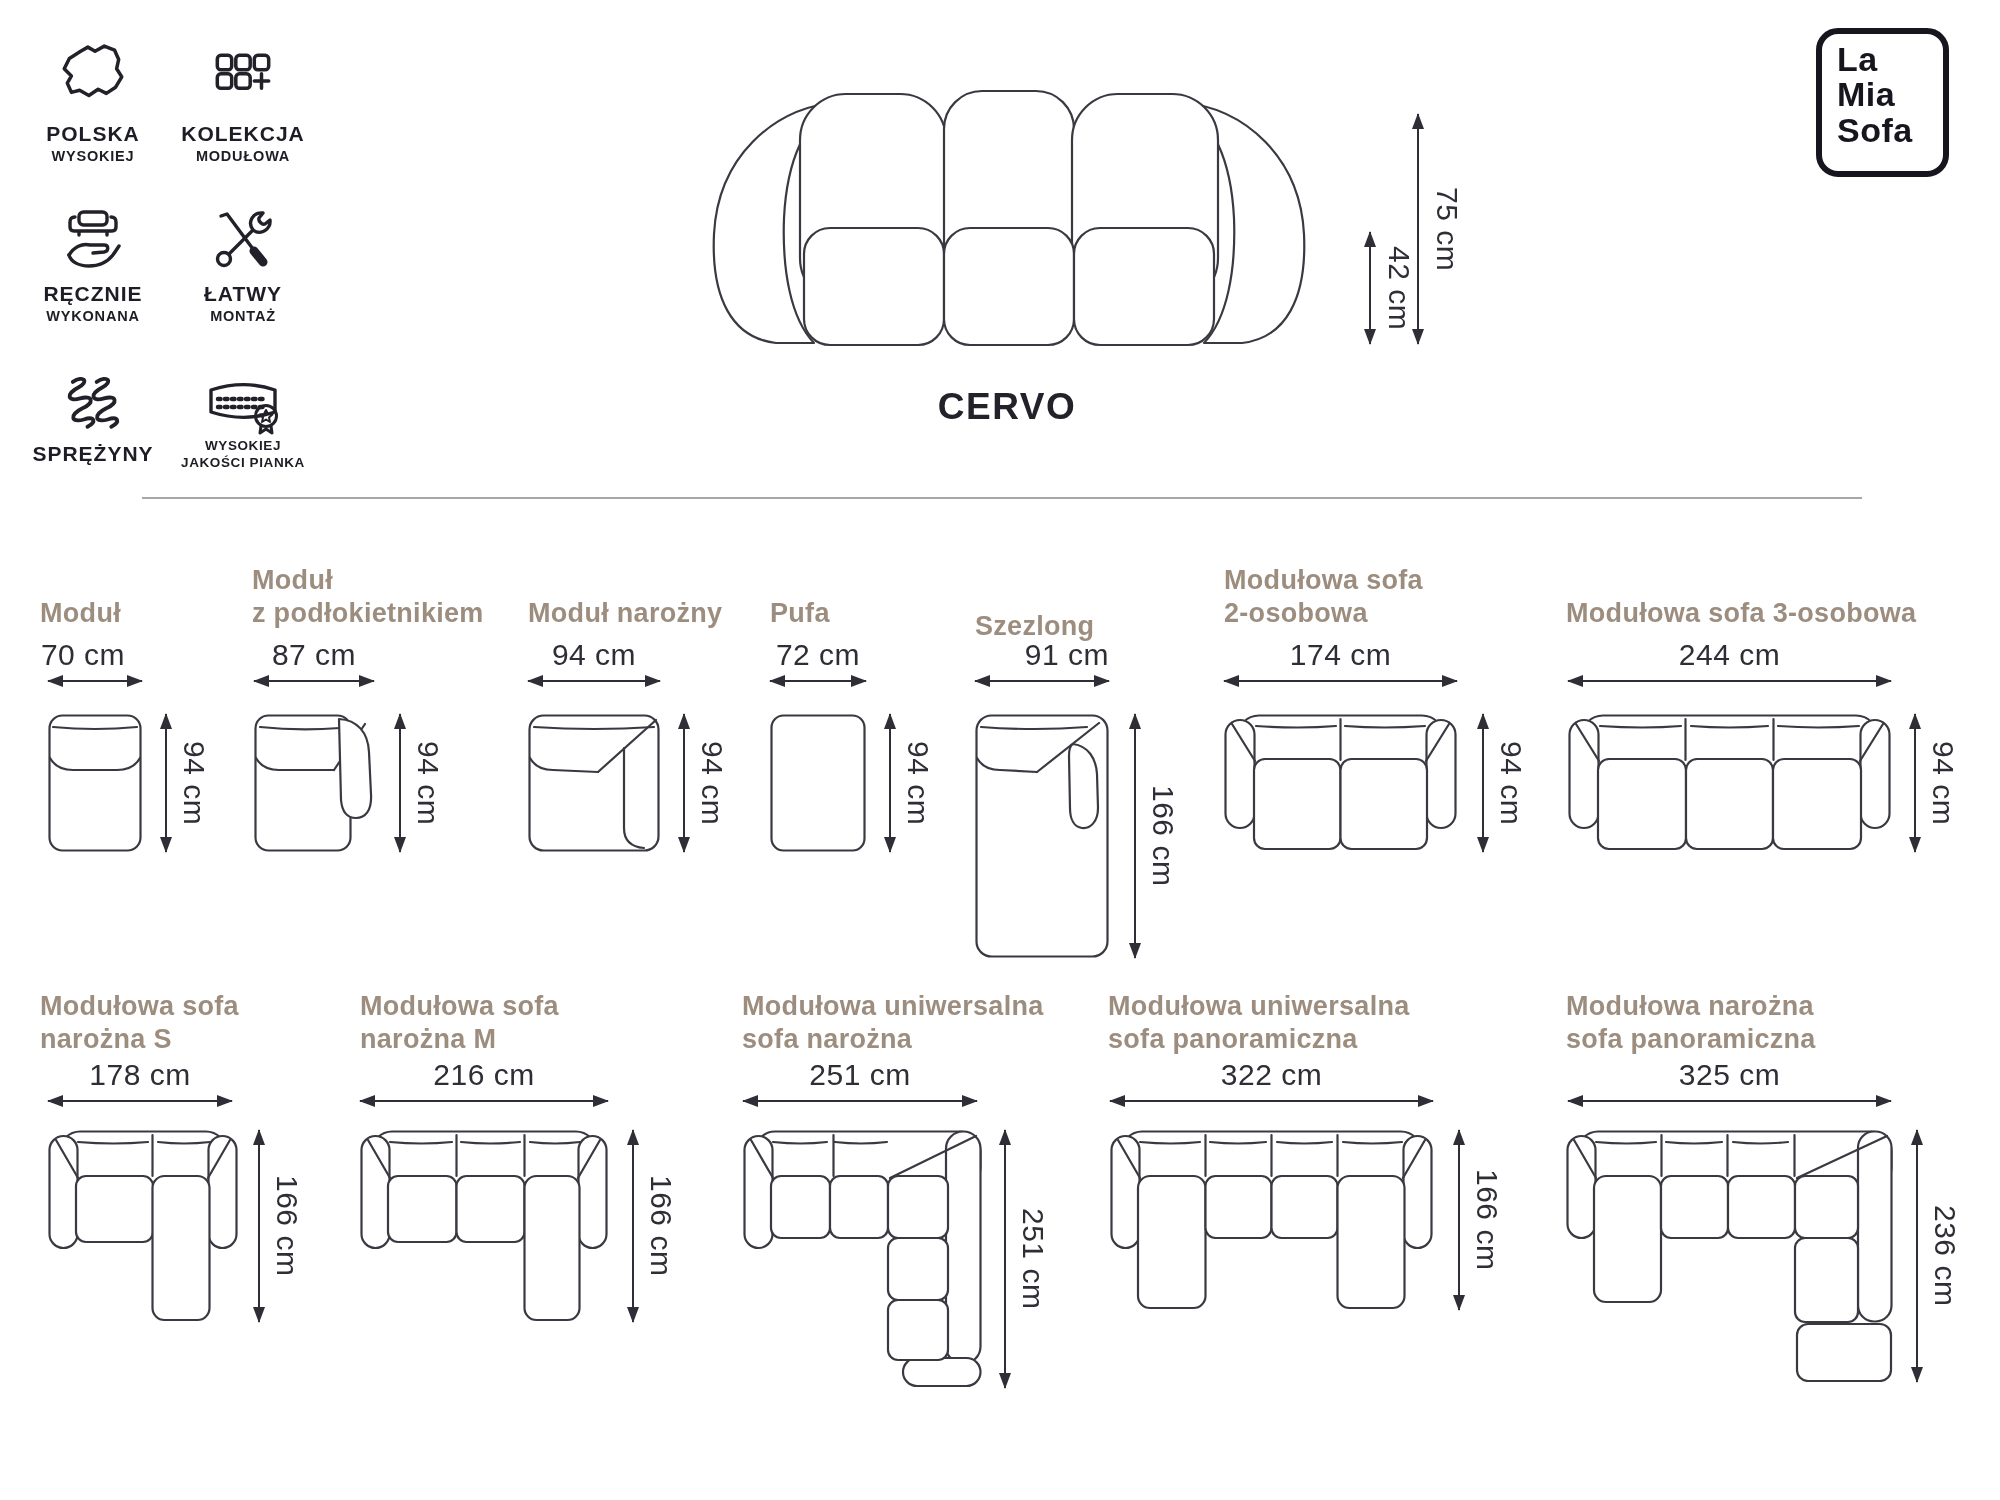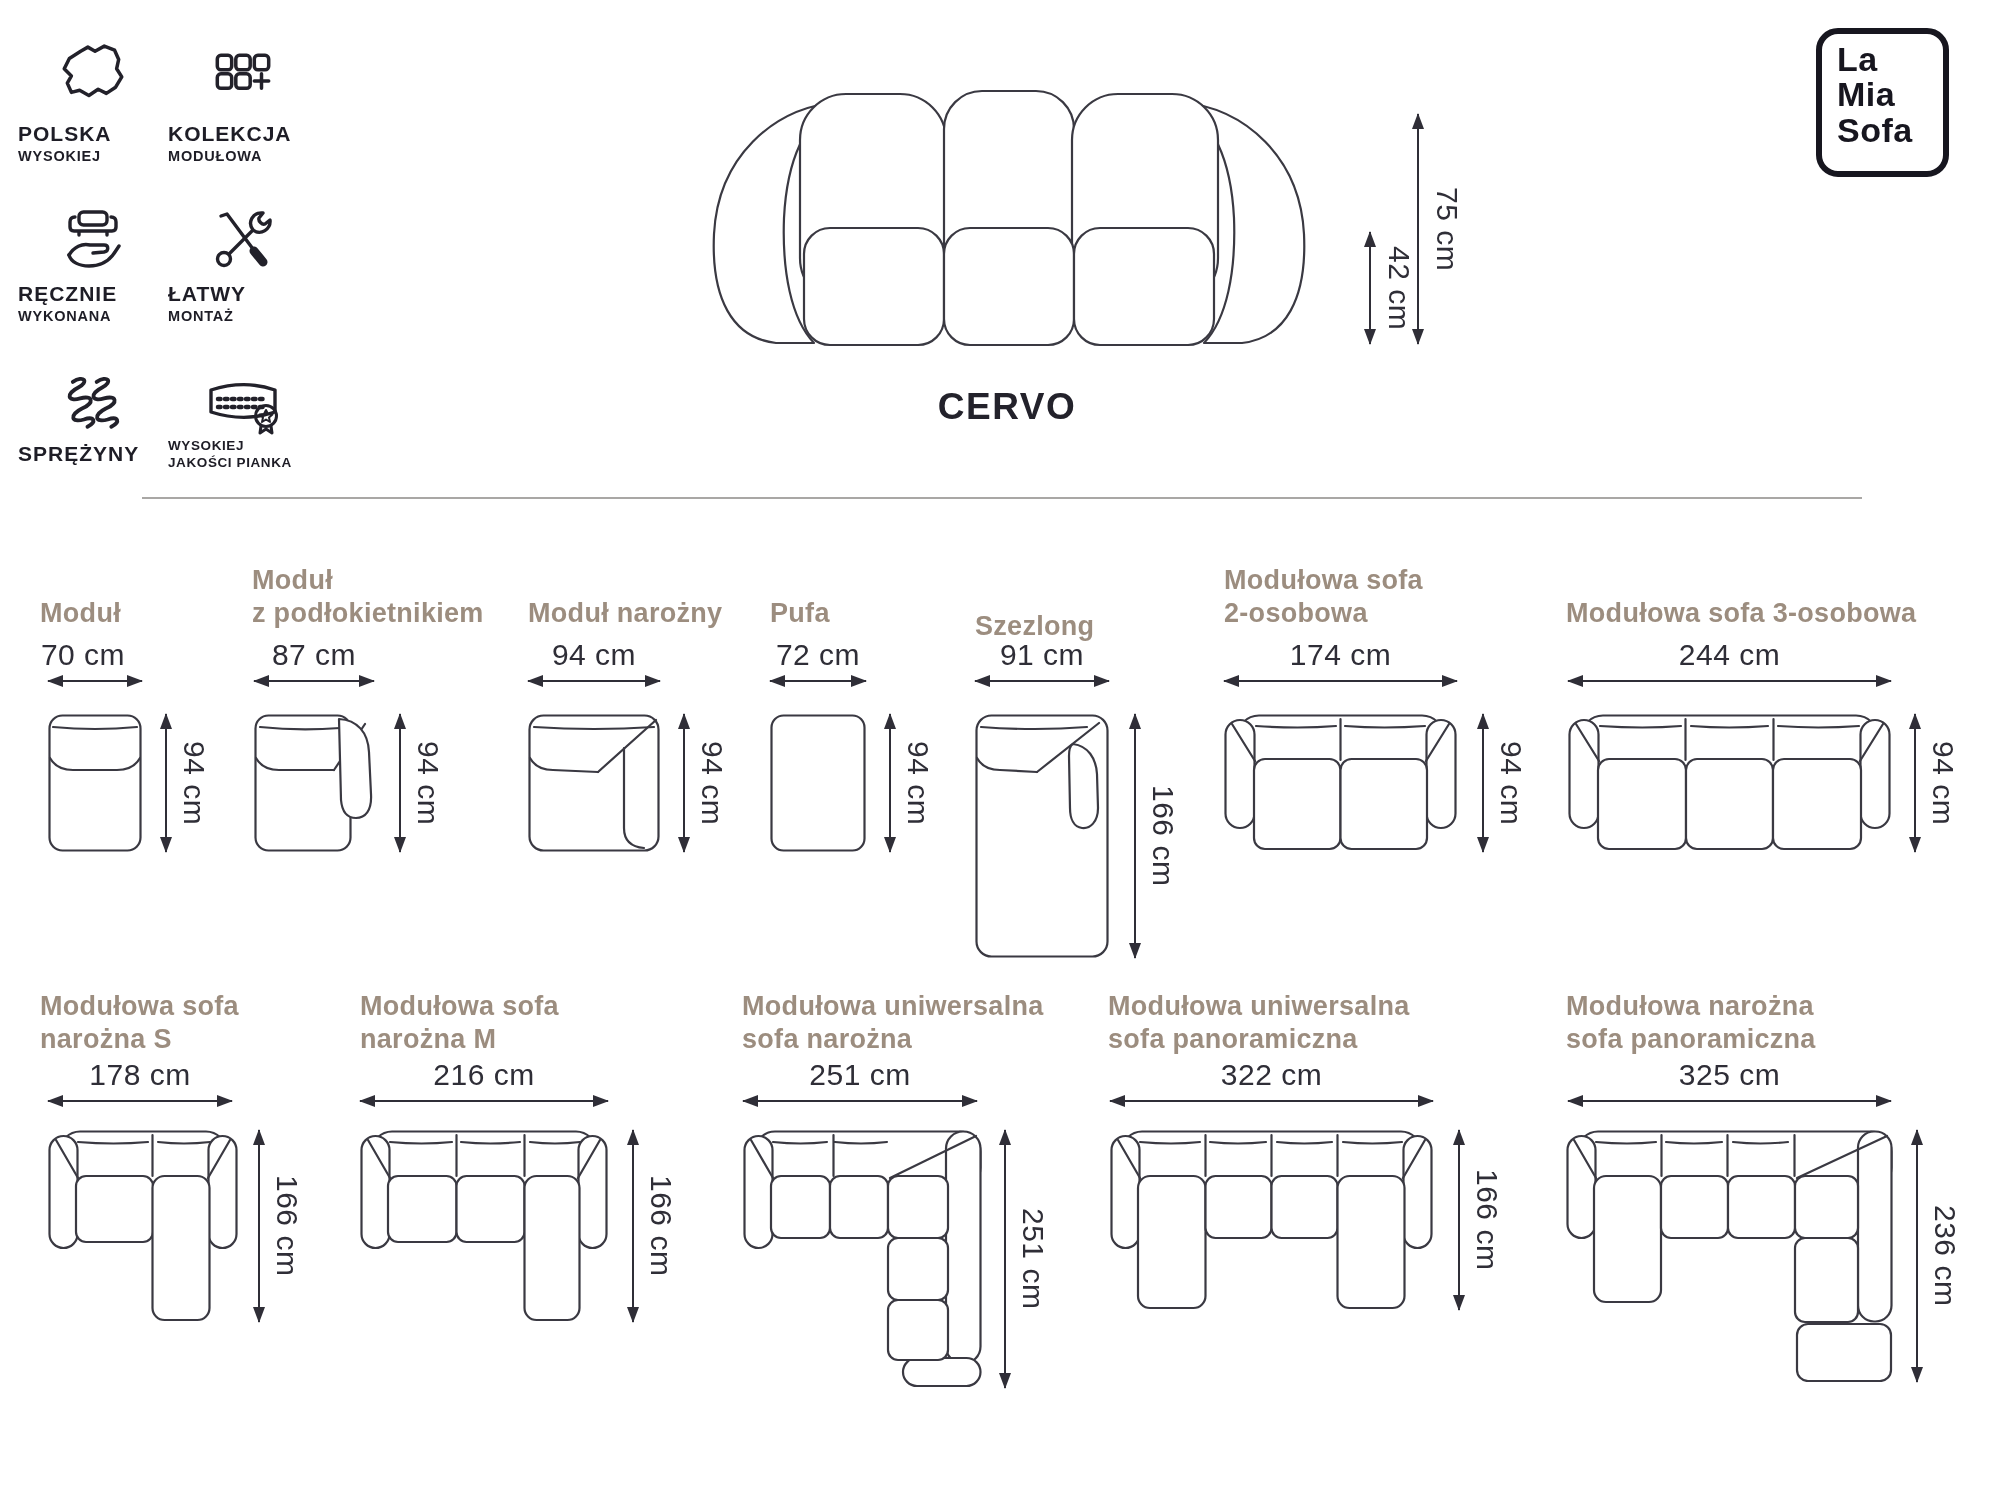--- a/index.html
+++ b/index.html
@@ -1,20 +1,20 @@
 <!DOCTYPE html>
 <html><head>
 <meta charset="utf-8">
 <style>
   html,body{margin:0;padding:0;background:#ffffff;}
   .canvas{position:relative;width:2000px;height:1500px;background:#fff;overflow:hidden;
           font-family:"Liberation Sans",sans-serif;color:#2f2e37;}
 
   
-  .feat{position:absolute;width:150px;text-align:left;color:#1e1d26;}
+  .feat{position:absolute;width:150px;text-align:center;color:#1e1d26;}
   .feat .ic{display:flex;align-items:flex-end;justify-content:center;}
   .feat .l1{display:block;font-size:21px;font-weight:700;letter-spacing:1px;margin-top:6px;}
   .feat .l2{display:block;font-size:14.5px;font-weight:600;letter-spacing:0.8px;margin-top:2px;}
   .feat.small .l1,.feat.small .l2{font-size:13.5px;font-weight:700;letter-spacing:0.6px;margin-top:2px;}
   .icsvg{stroke:#22212a;fill:none;stroke-width:3.4;stroke-linecap:round;stroke-linejoin:round;}
 
   
   .logo{position:absolute;left:1816px;top:28px;width:133px;height:149px;border:6px solid #17161f;
         border-radius:22px;box-sizing:border-box;padding:8px 0 0 15px;background:#fff;}
   .logo div{font-size:34px;line-height:1.04;font-weight:700;color:#17161f;letter-spacing:0.5px;}
@@ -205,21 +205,21 @@
     <div class="harrow" style="left:770px;top:680px;width:96px;"></div>
     <svg class="diag" style="left:770px;top:714px;" width="96" height="138" viewBox="0 0 96 138">
       <rect x="1.5" y="1.5" width="93" height="135" rx="12"></rect>
     </svg>
     <div class="varrow" style="left:889px;top:714px;height:138px;"></div>
     <div class="dimh" style="left:901px;top:714px;height:138px;">94 cm</div>
   </div>
 
   <div>
     <div class="mlabel" style="left:975px;top:610px;">Szezlong</div>
-    <div class="dimw" style="left:975px;top:638px;width:134px;">91 cm</div>
+    <div class="dimw" style="left:975px;top:638px;width:134px;text-align:right;">91 cm</div>
     <div class="harrow" style="left:975px;top:680px;width:134px;"></div>
     <svg class="diag" style="left:975px;top:714px;" width="134" height="244" viewBox="0 0 134 244">
       <rect x="1.5" y="1.5" width="131" height="241" rx="15"></rect>
       <path class="ln" d="M6 13 Q60 17 112 13"></path>
       <path class="ln" d="M2 44 C7 53 15 56 25 56 L62 58"></path>
       <path class="ln" d="M62 58 L124 9"></path>
       <path d="M98 30 C113 32 121 44 122 60 L123 94 C123 108 115 115 107 114 C99 113 95 105 95 94 L94 42 C94 35 96 31 98 30 Z"></path>
     </svg>
     <div class="varrow" style="left:1134px;top:714px;height:244px;"></div>
     <div class="dimh" style="left:1146px;top:714px;height:244px;">166 cm</div>

